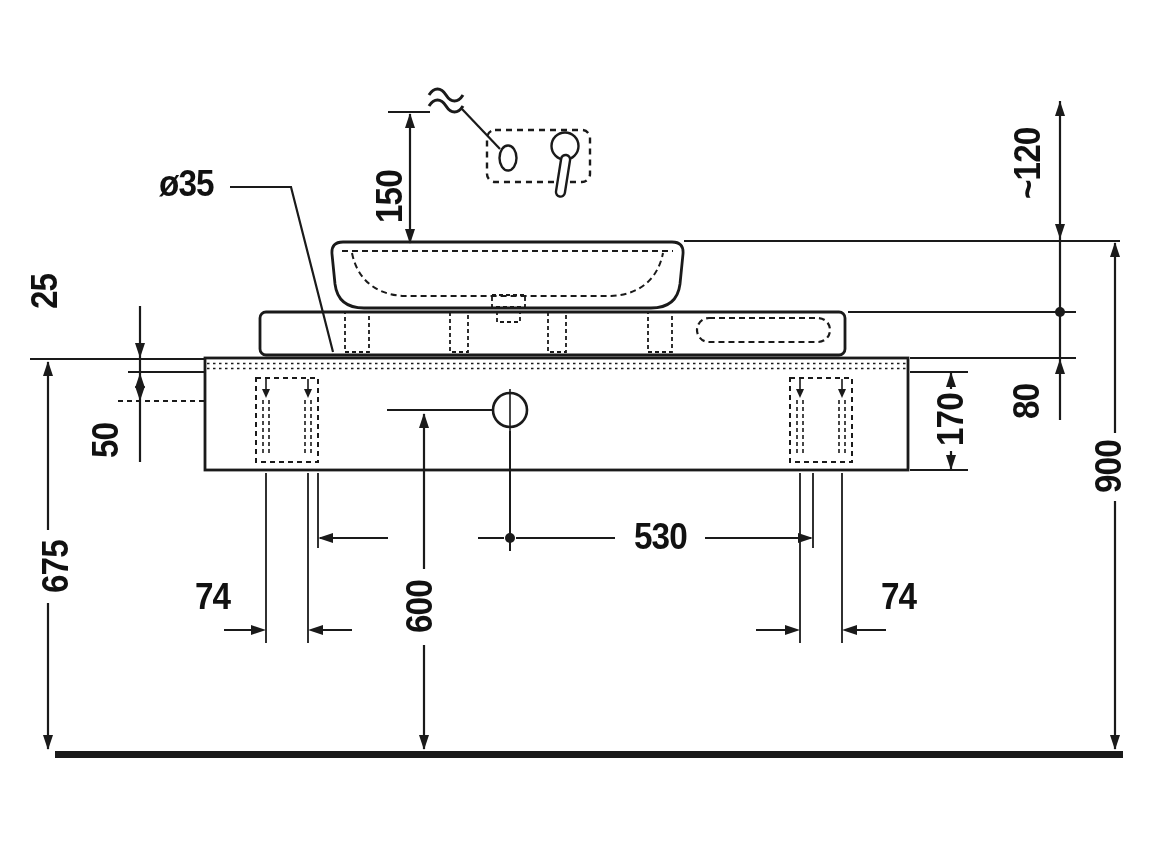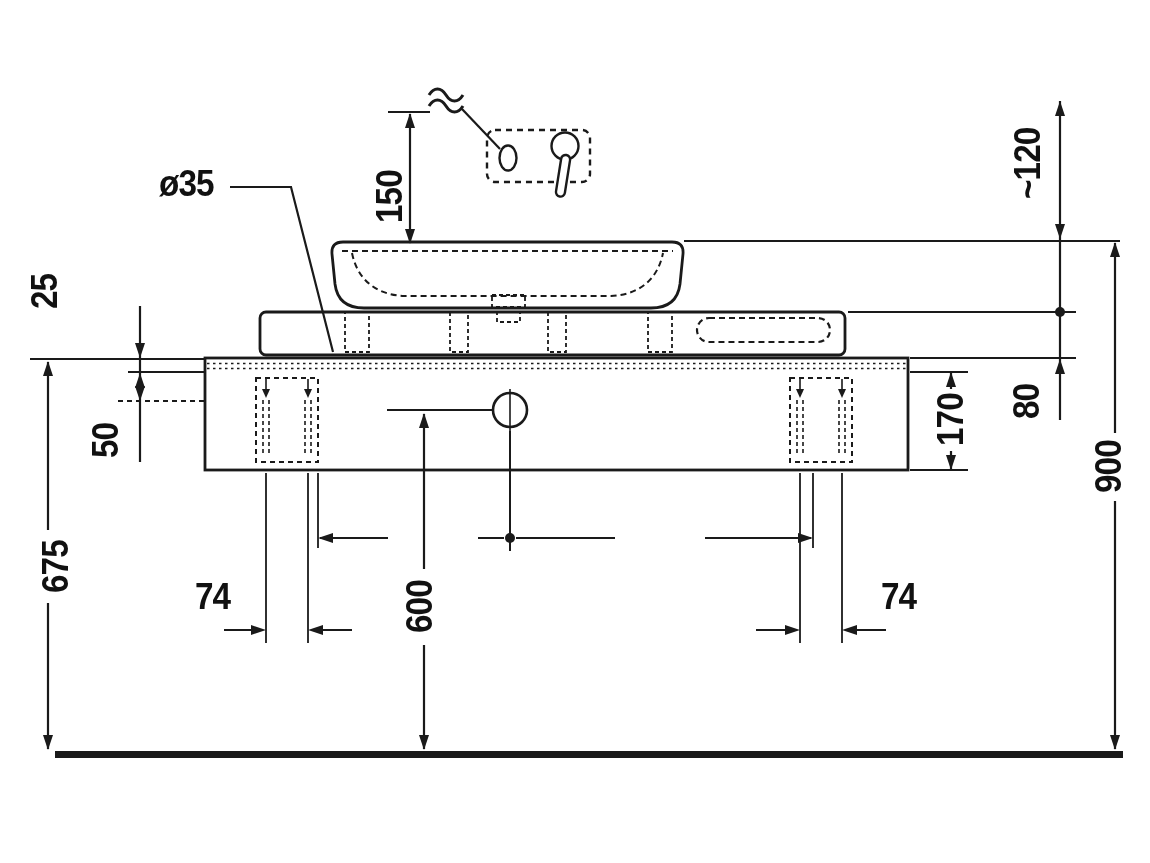--- a/index.html
+++ b/index.html
@@ -171,20 +171,23 @@
     </div>
 <div class="dim rot" style="left:891px;top:398px">
       <span>170</span>
     </div>
 <div class="dim rot" style="left:967px;top:379px">
       <span>80</span>
     </div>
 <div class="dim rot" style="left:1049px;top:445px">
       <span>900</span>
     </div>
+<div class="dim" style="left:600px;top:515px">
+      <span>530</span>
+    </div>
 <div class="dim rot" style="left:360px;top:585px">
       <span>600</span>
     </div>
 <div class="dim" style="left:153px;top:575px">
       <span>74</span>
     </div>
 <div class="dim" style="left:839px;top:575px">
       <span>74</span>
     </div>
 

